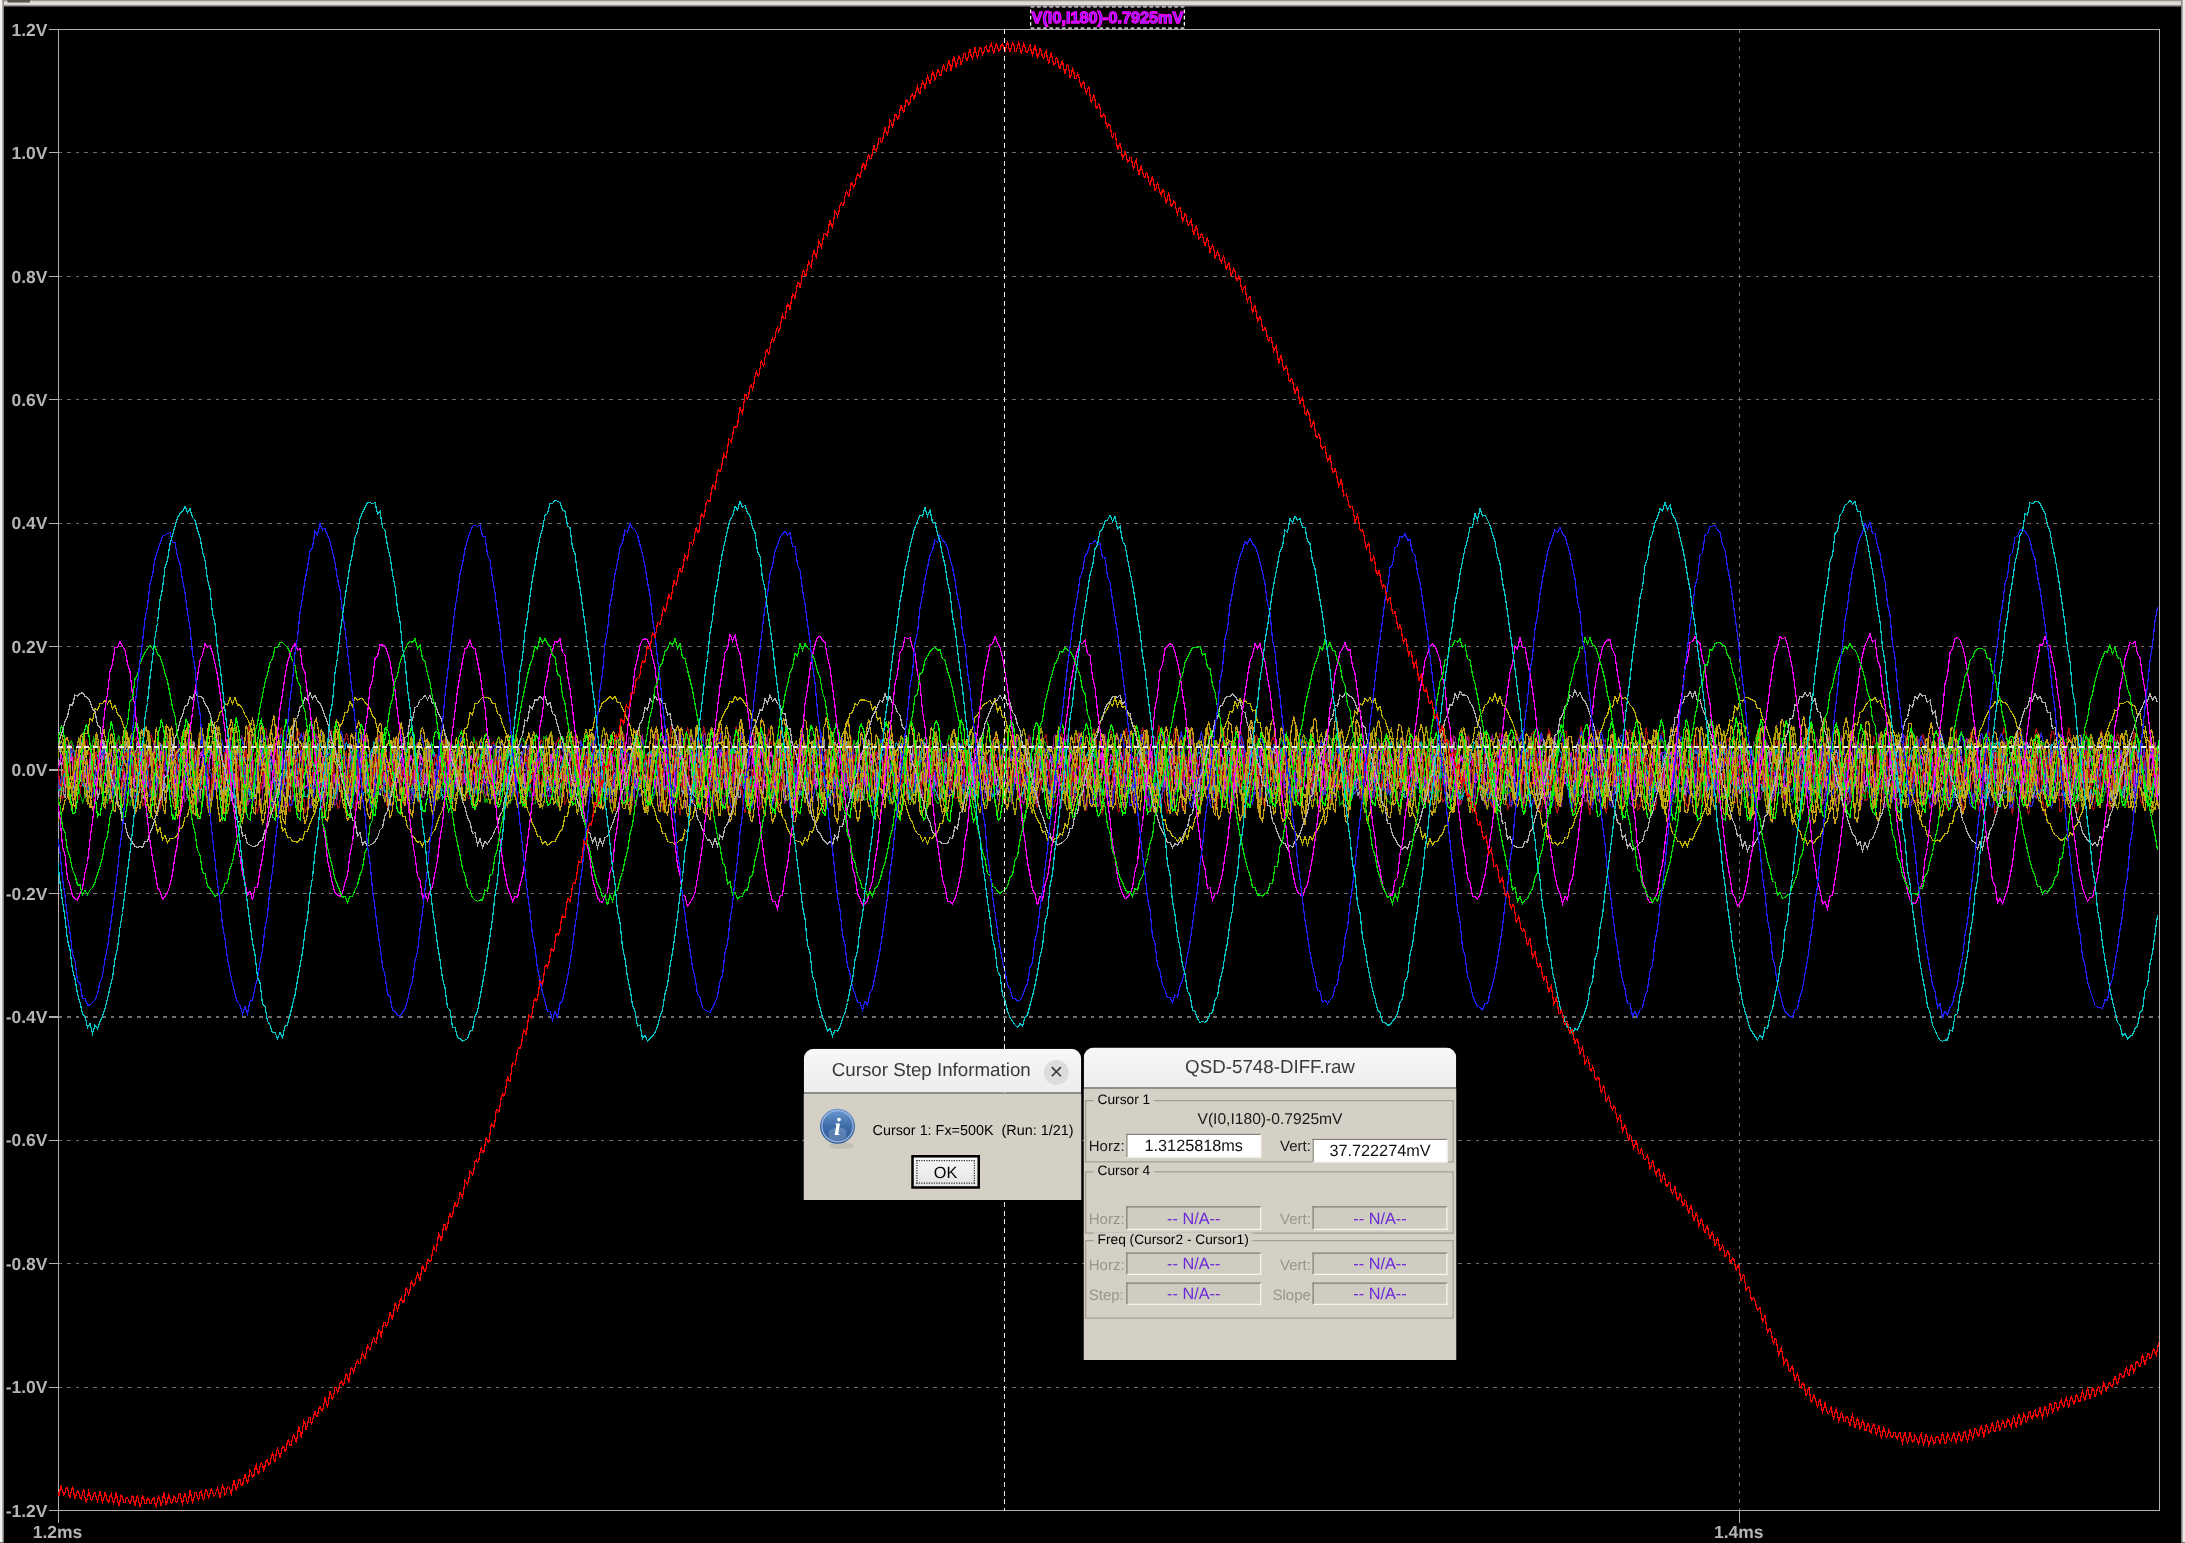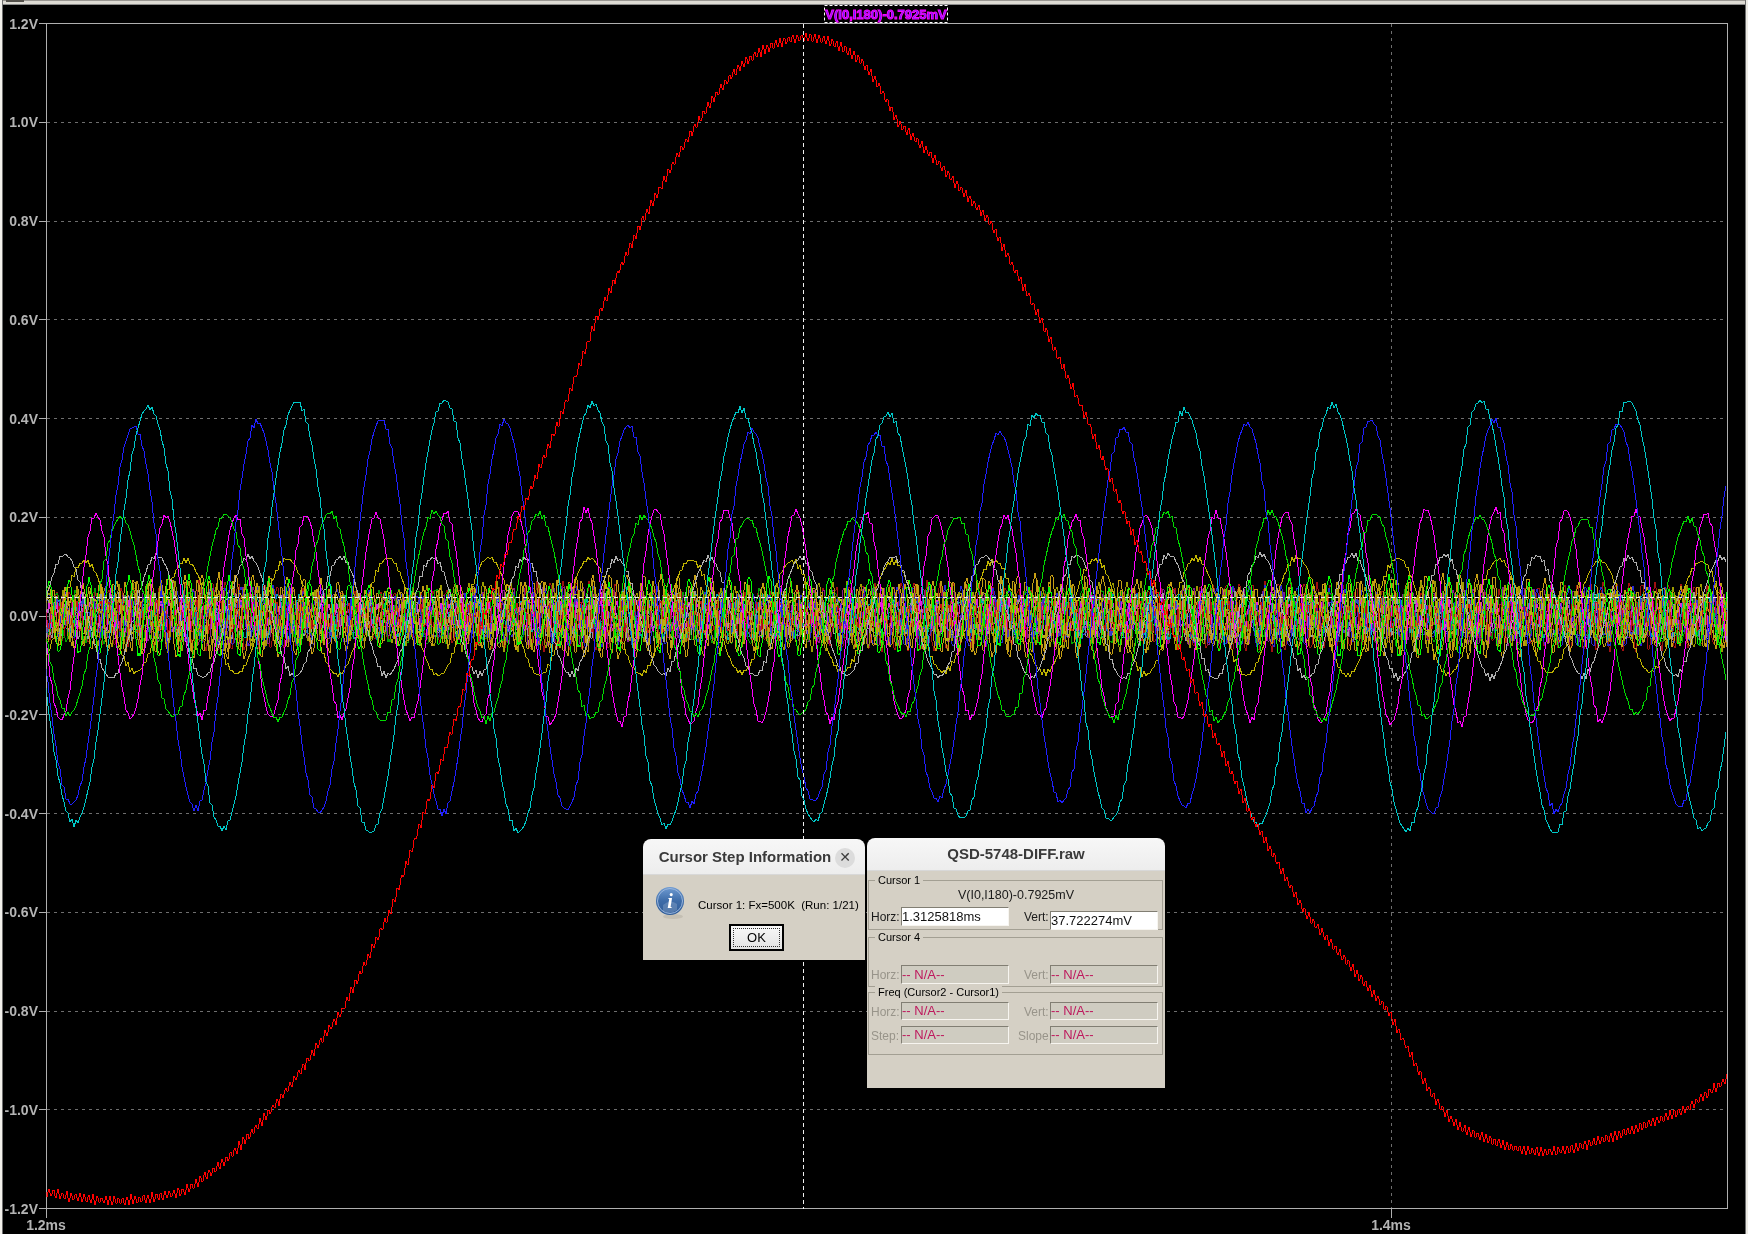--- a/index.html
+++ b/index.html
@@ -1,27 +1,27 @@
 <!DOCTYPE html>
 <html><head><meta charset="utf-8"><style>
 *{margin:0;padding:0;box-sizing:border-box}
 html,body{width:1748px;height:1234px;background:#000;overflow:hidden;font-family:"Liberation Sans",sans-serif}
 .chrome-top{position:absolute;left:0;top:0;width:1748px;height:5px;background:#dedbd4;border-top:1px solid #9a9792;border-bottom:1px solid #8c8c8c;z-index:3}
 .chrome-marks{position:absolute;left:6px;top:0;width:18px;height:2px;background:#55524c;z-index:4}
 .chrome-left{position:absolute;left:0;top:0;width:3px;height:1234px;background:#f3f1ec;border-right:1px solid #6f6f6f;z-index:3}
 .chrome-right{position:absolute;right:0;top:0;width:3px;height:1234px;background:#eceae4;border-left:1px solid #6f6f6f;z-index:3}
 .dlg{position:absolute;z-index:6;font-family:"Liberation Sans",sans-serif}
 .titlebar{background:linear-gradient(#f7f7f7,#ededed);border-radius:8px 8px 0 0;
- color:#3a3a3a;font-weight:bold;text-align:center;border-bottom:1px solid #d8d8d8}
+ color:#3a3a3a;font-weight:normal;text-align:center;border-bottom:1px solid #d8d8d8}
 .body1{background:#d5d0c5}
 .grp{position:absolute;border:1px solid #a39f93}
 .grp>span{position:absolute;top:-7px;left:6px;background:#d5d0c5;padding:0 3px;font-size:11px;line-height:12px}
 .fld{position:absolute;background:#fff;border-top:1px solid #817e73;border-left:1px solid #817e73;
- border-bottom:1px solid #f7f5f0;border-right:1px solid #f7f5f0;font-size:13px;color:#111}
-.fld.dis{background:#cfccc1;color:#be185d}
+ border-bottom:1px solid #f7f5f0;border-right:1px solid #f7f5f0;font-size:13px;text-align:center;color:#111}
+.fld.dis{background:#cfccc1;color:#6d28d9}
 .lbl{position:absolute;font-size:12px;color:#1a1a1a;white-space:nowrap}
 .lbl.dis{color:#98948a}
 </style></head><body>
 <svg width="1748" height="1234" viewBox="0 0 1748 1234" style="position:absolute;left:0;top:0">
     <rect x="0" y="0" width="1748" height="1234" fill="#000"></rect>
     <g stroke="#6e6e6e" stroke-width="1" stroke-dasharray="3 4" shape-rendering="crispEdges">
       <line x1="46.5" y1="122.2" x2="1727.5" y2="122.2"></line>
       <line x1="46.5" y1="221.0" x2="1727.5" y2="221.0"></line>
       <line x1="46.5" y1="319.8" x2="1727.5" y2="319.8"></line>
       <line x1="46.5" y1="418.5" x2="1727.5" y2="418.5"></line>

